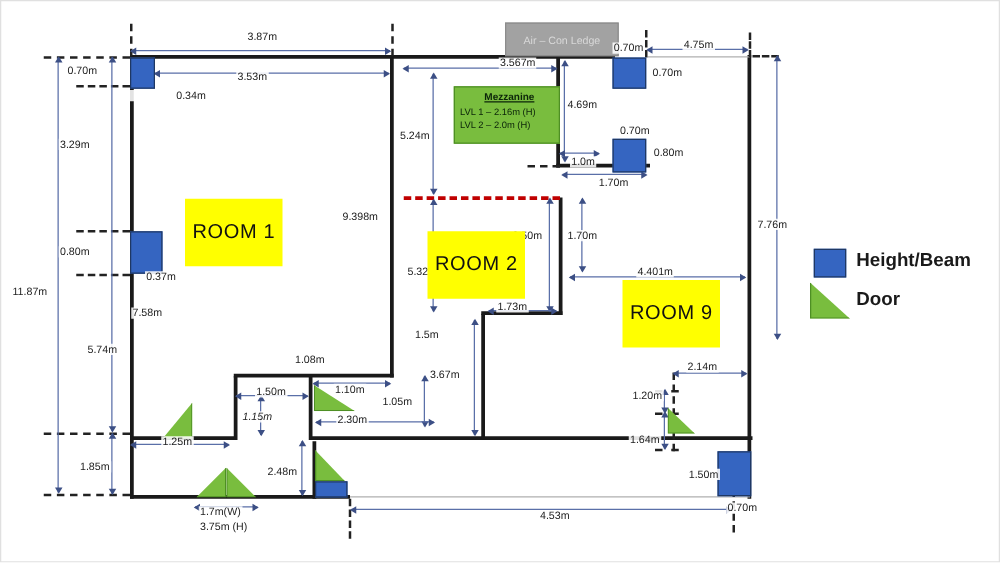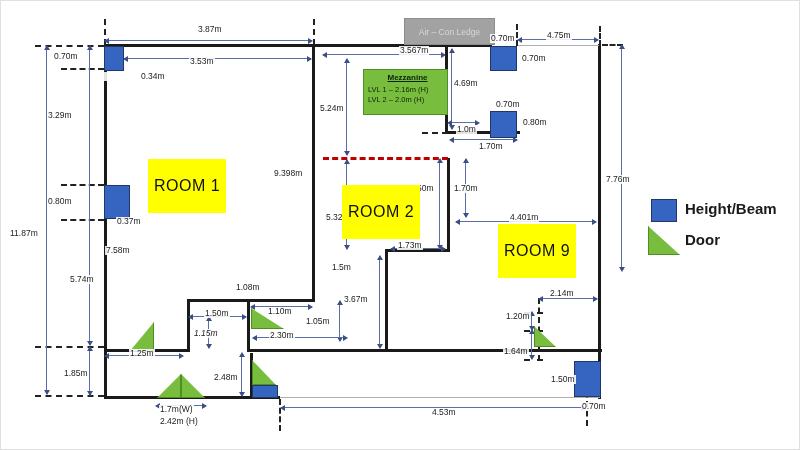--- a/index.html
+++ b/index.html
@@ -192,20 +192,20 @@
     <div class="dimlabel" style="left: 342px; top: 294px;">3.67m</div>
     <div class="dimlabel" style="left: 234px; top: 282px;">1.08m</div>
     <div class="dimlabel" style="left: 266px; top: 306px;">1.10m</div>
     <div class="dimlabel" style="left: 304px; top: 316px;">1.05m</div>
     <div class="dimlabel" style="left: 268px; top: 330px;">2.30m</div>
     <div class="dimlabel" style="left: 203px; top: 308px;">1.50m</div>
     <div class="dimlabel" style="left: 192px; top: 328px; font-style: italic;">1.15m</div>
     <div class="dimlabel" style="left: 128px; top: 348px;">1.25m</div>
     <div class="dimlabel" style="left: 212px; top: 372px;">2.48m</div>
     <div class="dimlabel" style="left: 158px; top: 404px;">1.7m(W)</div>
-    <div class="dimlabel" style="left: 158px; top: 416px;">2.42m (H)</div>
+    <div class="dimlabel" style="left: 158px; top: 416px;">3.75m (H)</div>
     <div class="dimlabel" style="left: 548px; top: 288px;">2.14m</div>
     <div class="dimlabel" style="left: 504px; top: 311px;">1.20m</div>
     <div class="dimlabel" style="left: 502px; top: 346px;">1.64m</div>
     <div class="dimlabel" style="left: 549px; top: 374px;">1.50m</div>
     <div class="dimlabel" style="left: 580px; top: 401px;">0.70m</div>
     <div class="dimlabel" style="left: 430px; top: 407px;">4.53m</div>
   </div>
 
 </body></html>

